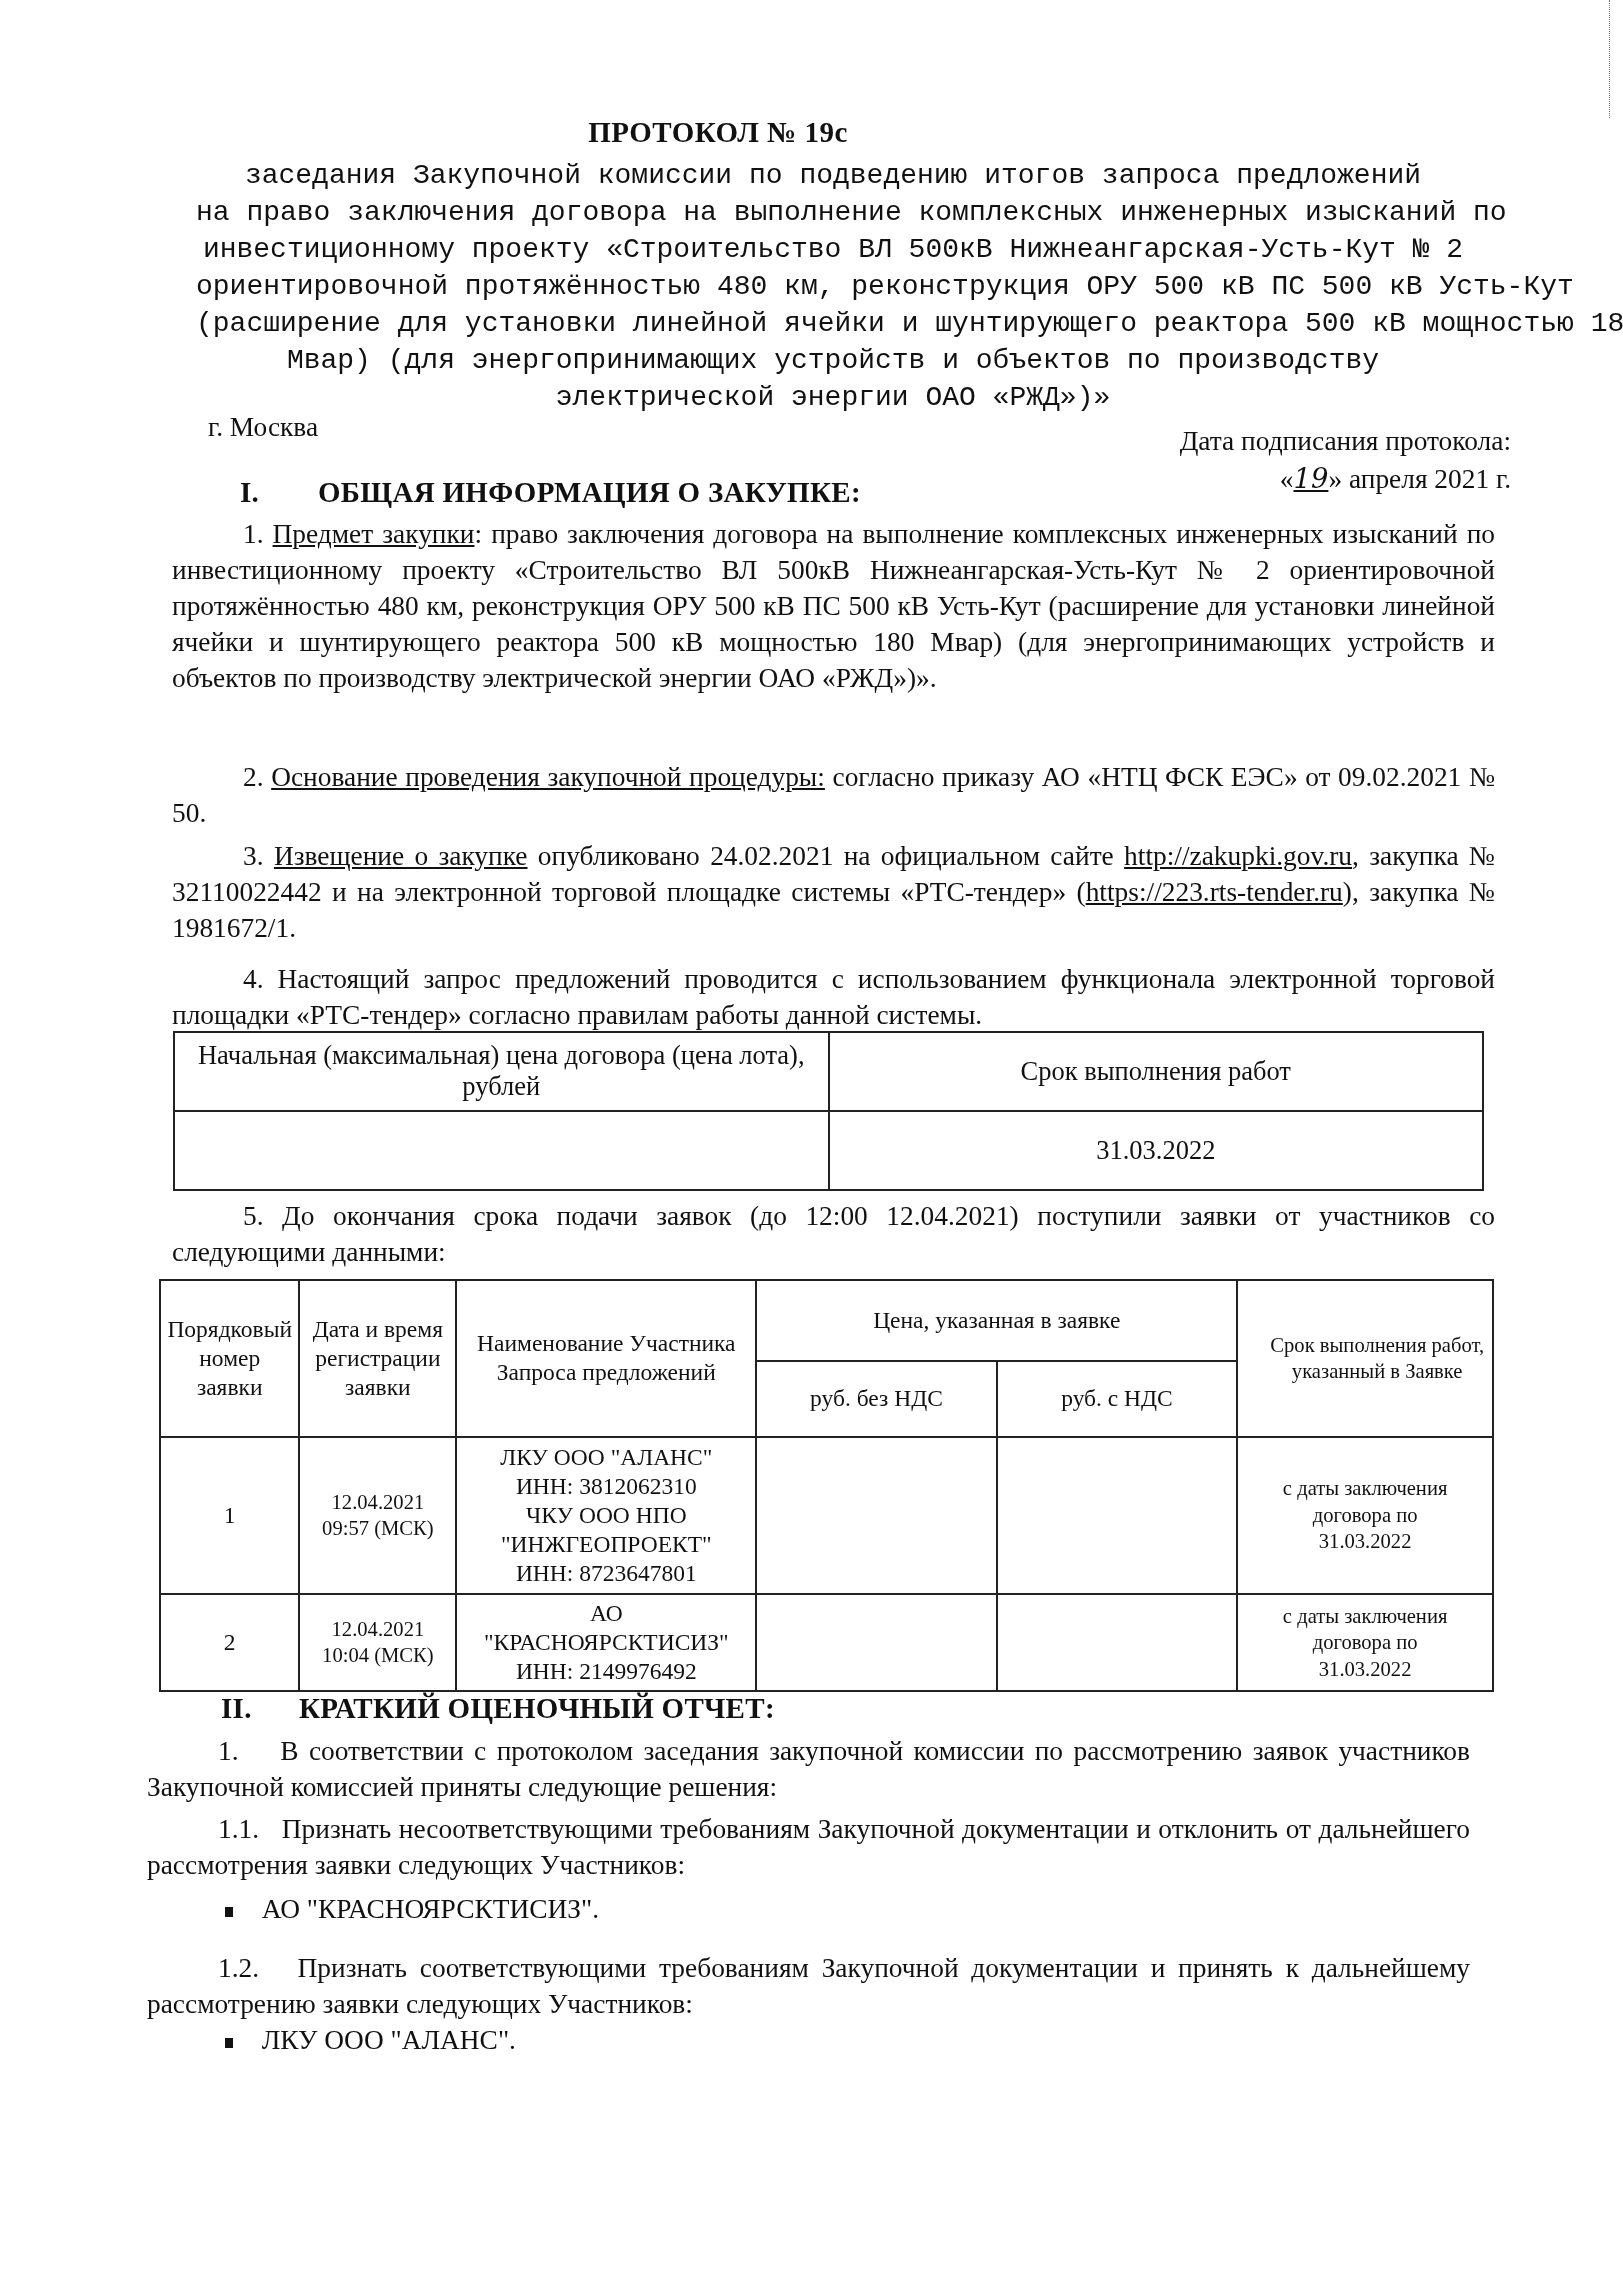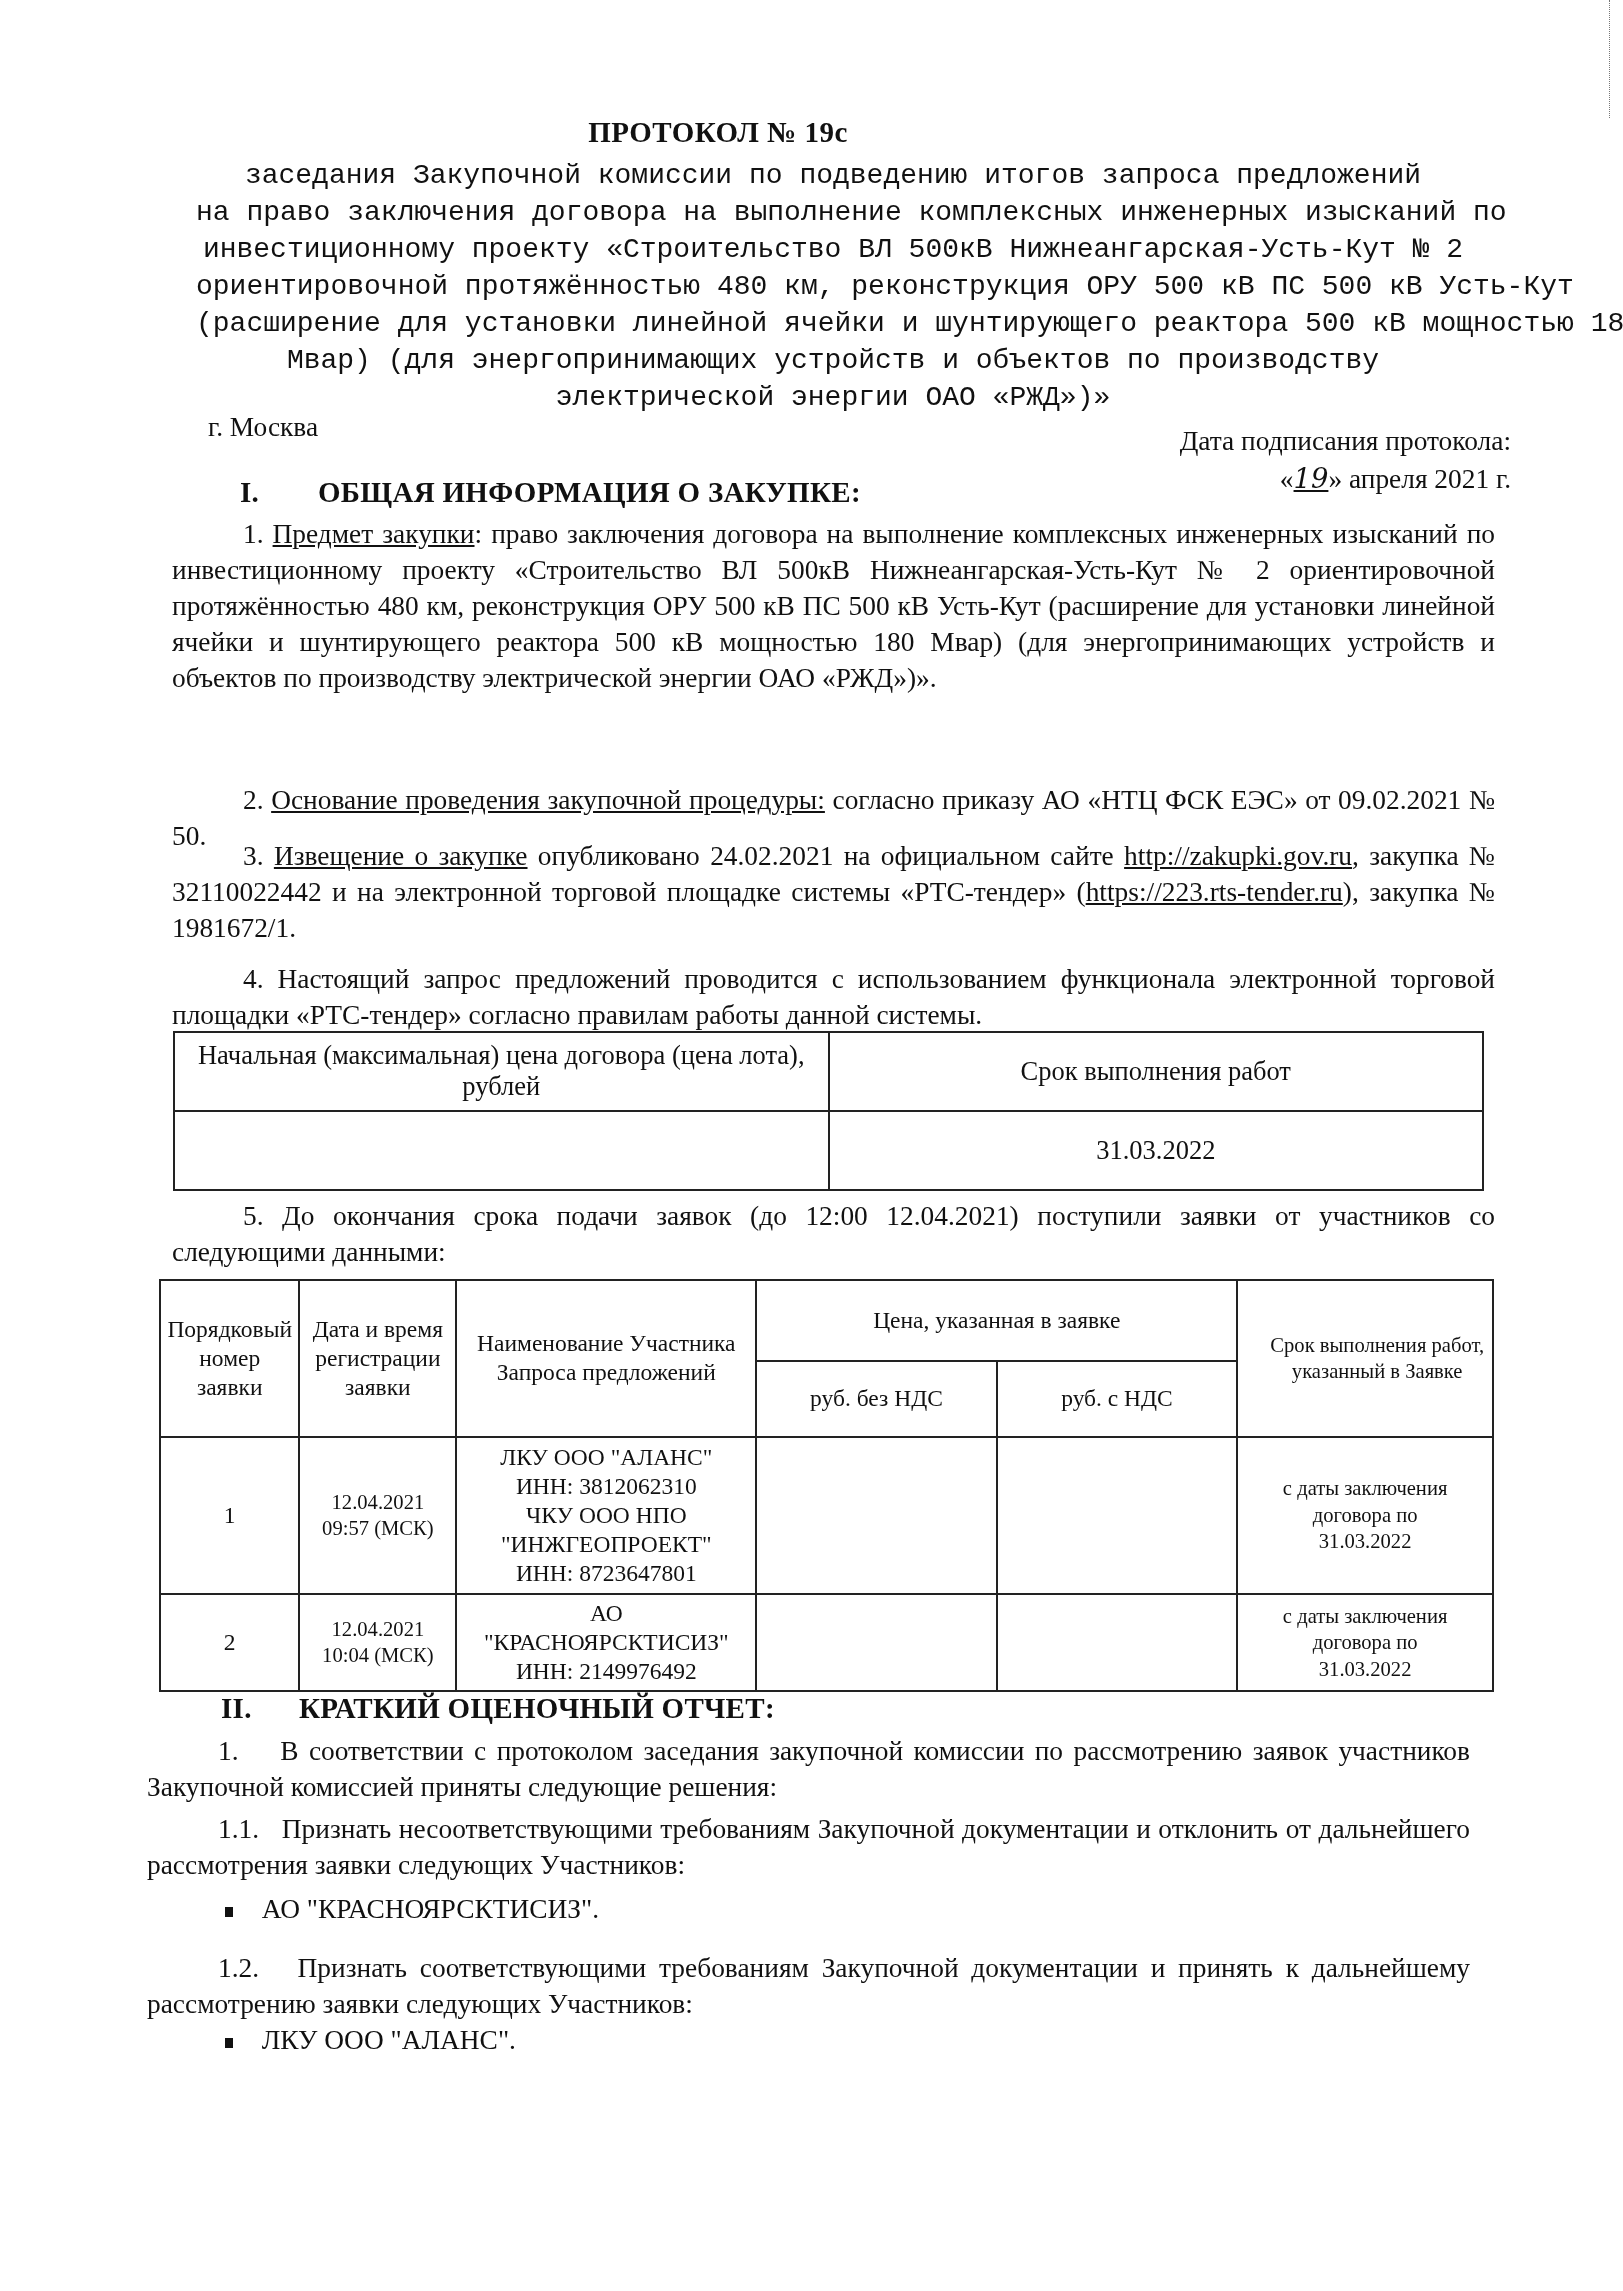--- a/index.html
+++ b/index.html
@@ -74,21 +74,21 @@
   </div>
 
   <div class="abs section-head" style="left:240px; top:476px;">
     <span class="num">I.</span><span>ОБЩАЯ ИНФОРМАЦИЯ О ЗАКУПКЕ:</span>
   </div>
 
   <div class="abs para" style="top:516px;">
     <span class="indent"></span><span>1. </span><span class="u">Предмет закупки</span><span>: право заключения договора на выполнение комплексных инженерных изысканий по инвестиционному проекту «Строительство ВЛ 500кВ Нижнеангарская-Усть-Кут № 2 ориентировочной протяжённостью 480 км, реконструкция ОРУ 500 кВ ПС 500 кВ Усть-Кут (расширение для установки линейной ячейки и шунтирующего реактора 500 кВ мощностью 180 Мвар) (для энергопринимающих устройств и объектов по производству электрической энергии ОАО «РЖД»)».</span>
   </div>
 
-  <div class="abs para" style="top:782px;">
+  <div class="abs para" style="top:759px;">
     <span class="indent"></span><span>2. </span><span class="u">Основание проведения закупочной процедуры:</span><span> согласно приказу АО «НТЦ ФСК ЕЭС» от 09.02.2021 № 50.</span>
   </div>
 
   <div class="abs para" style="top:838px;">
     <span class="indent"></span><span>3. </span><span class="u">Извещение о закупке</span><span> опубликовано 24.02.2021 на официальном сайте </span><span class="u">http://zakupki.gov.ru</span><span>, закупка № 32110022442 и на электронной торговой площадке системы «РТС-тендер» (</span><span class="u">https://223.rts-tender.ru</span><span>), закупка № 1981672/1.</span>
   </div>
 
   <div class="abs para" style="top:961px;">
     <span class="indent"></span><span>4. Настоящий запрос предложений проводится с использованием функционала электронной торговой площадки «РТС-тендер» согласно правилам работы данной системы.</span>
   </div>

